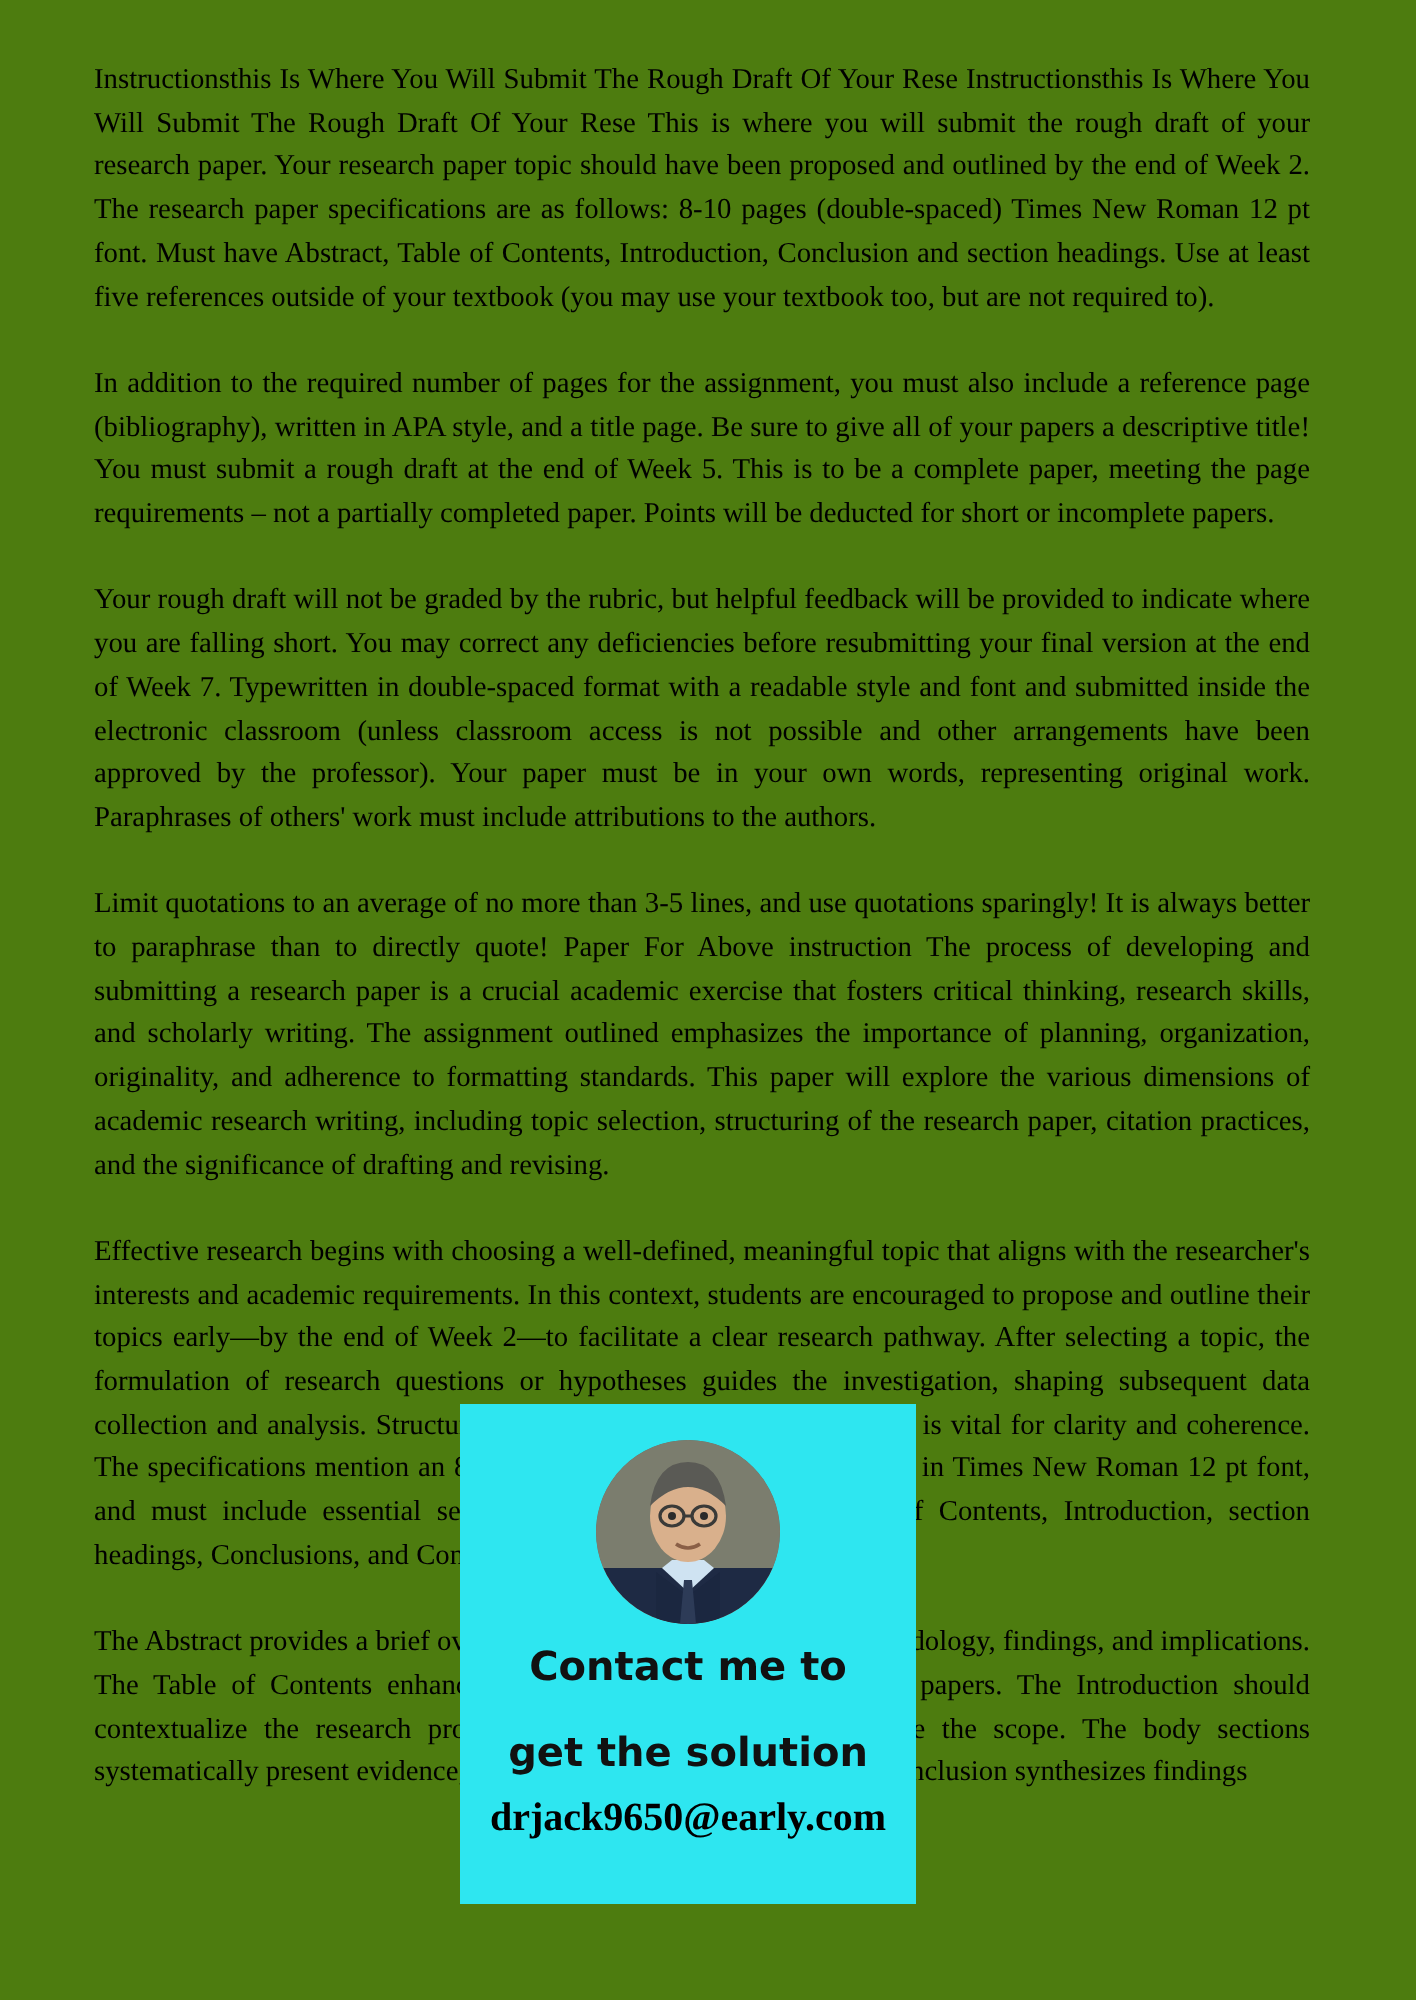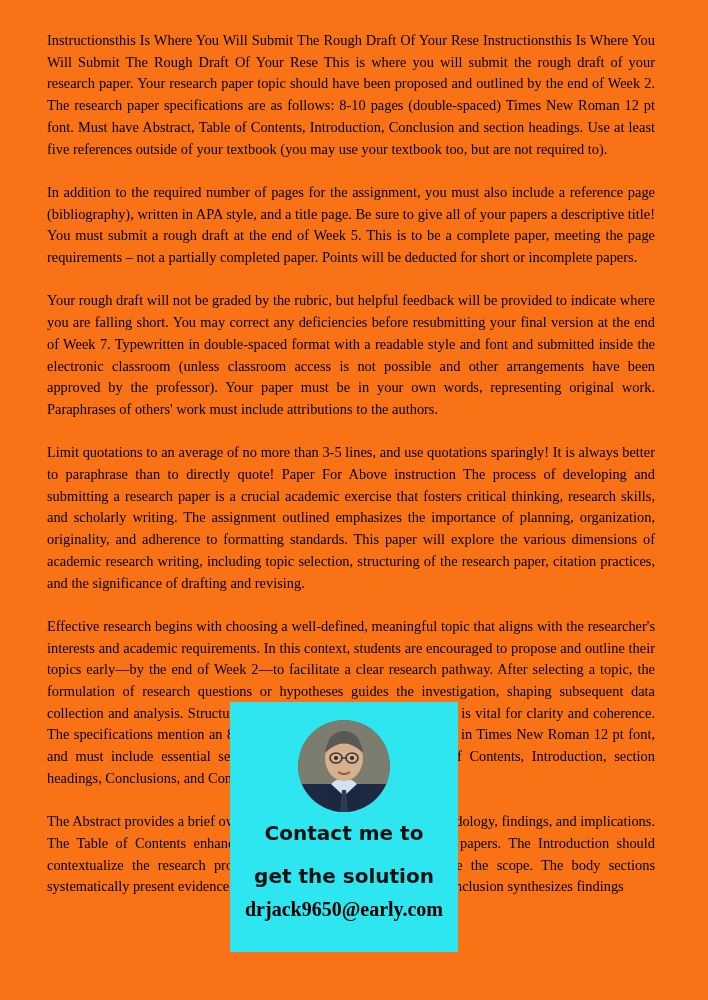--- a/index.html
+++ b/index.html
@@ -12,21 +12,21 @@
     height: 1000px;
     position: relative;
     overflow: hidden;
     font-family: "Liberation Serif", serif;
   }
   .page {
     position: absolute;
     top: 0; left: 0;
     width: 708px;
     height: 1000px;
-    background: #f97316;
+    background: #4d7c0f;
   }
   .doc-body {
     position: absolute;
     top: 30px;
     left: 47px;
     width: 608px;
     font-size: 14.4px;
     line-height: 21.7px;
     color: #000000;
     text-align: left;

